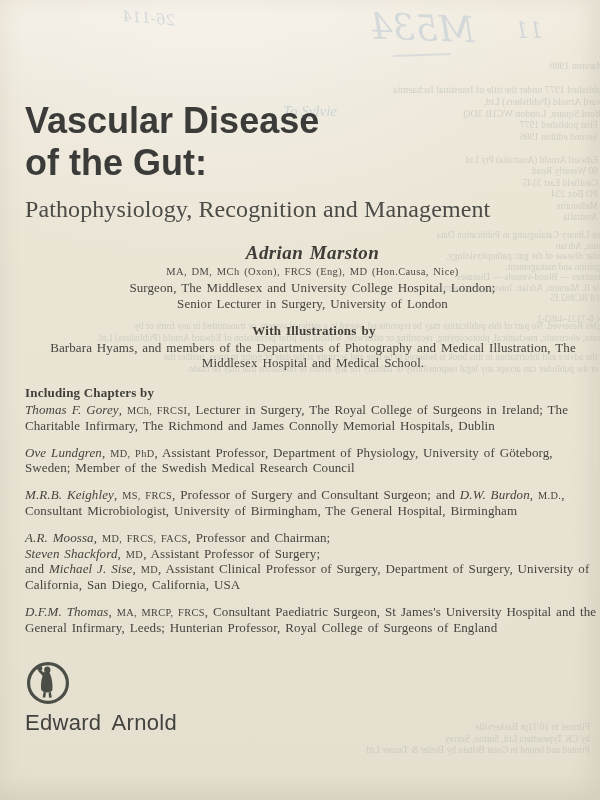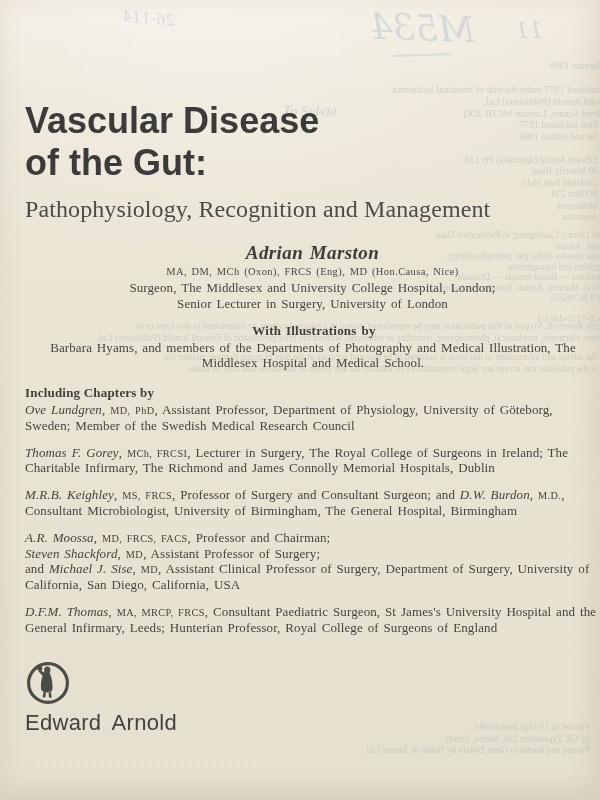--- a/index.html
+++ b/index.html
@@ -105,22 +105,22 @@
     </section>
 
     <section class="illus serif13">
       <div class="heading">With Illustrations by</div>
       <p>Barbara Hyams, and members of the Departments of Photography and Medical Illustration, The Middlesex Hospital and Medical School.</p>
     </section>
 
     <section class="chapters">
       <div class="heading">Including Chapters by</div>
       <div>
+          <p class="contrib"><em>Thomas F. Gorey</em>, <span class="sc">MCh, FRCSI</span>, Lecturer in Surgery, The Royal College of Surgeons in Ireland; The Charitable Infirmary, The Richmond and James Connolly Memorial Hospitals, Dublin</p>
           <p class="contrib"><em>Ove Lundgren</em>, <span class="sc">MD, PhD</span>, Assistant Professor, Department of Physiology, University of Göteborg, Sweden; Member of the Swedish Medical Research Council</p>
-          <p class="contrib"><em>Thomas F. Gorey</em>, <span class="sc">MCh, FRCSI</span>, Lecturer in Surgery, The Royal College of Surgeons in Ireland; The Charitable Infirmary, The Richmond and James Connolly Memorial Hospitals, Dublin</p>
           <p class="contrib"><em>M.R.B. Keighley</em>, <span class="sc">MS, FRCS</span>, Professor of Surgery and Consultant Surgeon; and <em>D.W. Burdon</em>, <span class="sc">M.D.</span>, Consultant Microbiologist, University of Birmingham, The General Hospital, Birmingham</p>
           <p class="contrib"><em>A.R. Moossa</em>, <span class="sc">MD, FRCS, FACS</span>, Professor and Chairman;<br><em>Steven Shackford</em>, <span class="sc">MD</span>, Assistant Professor of Surgery;<br>and <em>Michael J. Sise</em>, <span class="sc">MD</span>, Assistant Clinical Professor of Surgery, Department of Surgery, University of California, San Diego, California, USA</p>
           <p class="contrib"><em>D.F.M. Thomas</em>, <span class="sc">MA, MRCP, FRCS</span>, Consultant Paediatric Surgeon, St James's University Hospital and the General Infirmary, Leeds; Hunterian Professor, Royal College of Surgeons of England</p>
         </div>
     </section>
 
     <footer class="footer">
       <svg class="logo" width="46" height="46" viewBox="0 0 64 64" aria-hidden="true">
         <g fill="none" stroke="#4a4e46" stroke-width="4.5">
           <circle cx="32" cy="32" r="27"></circle>

